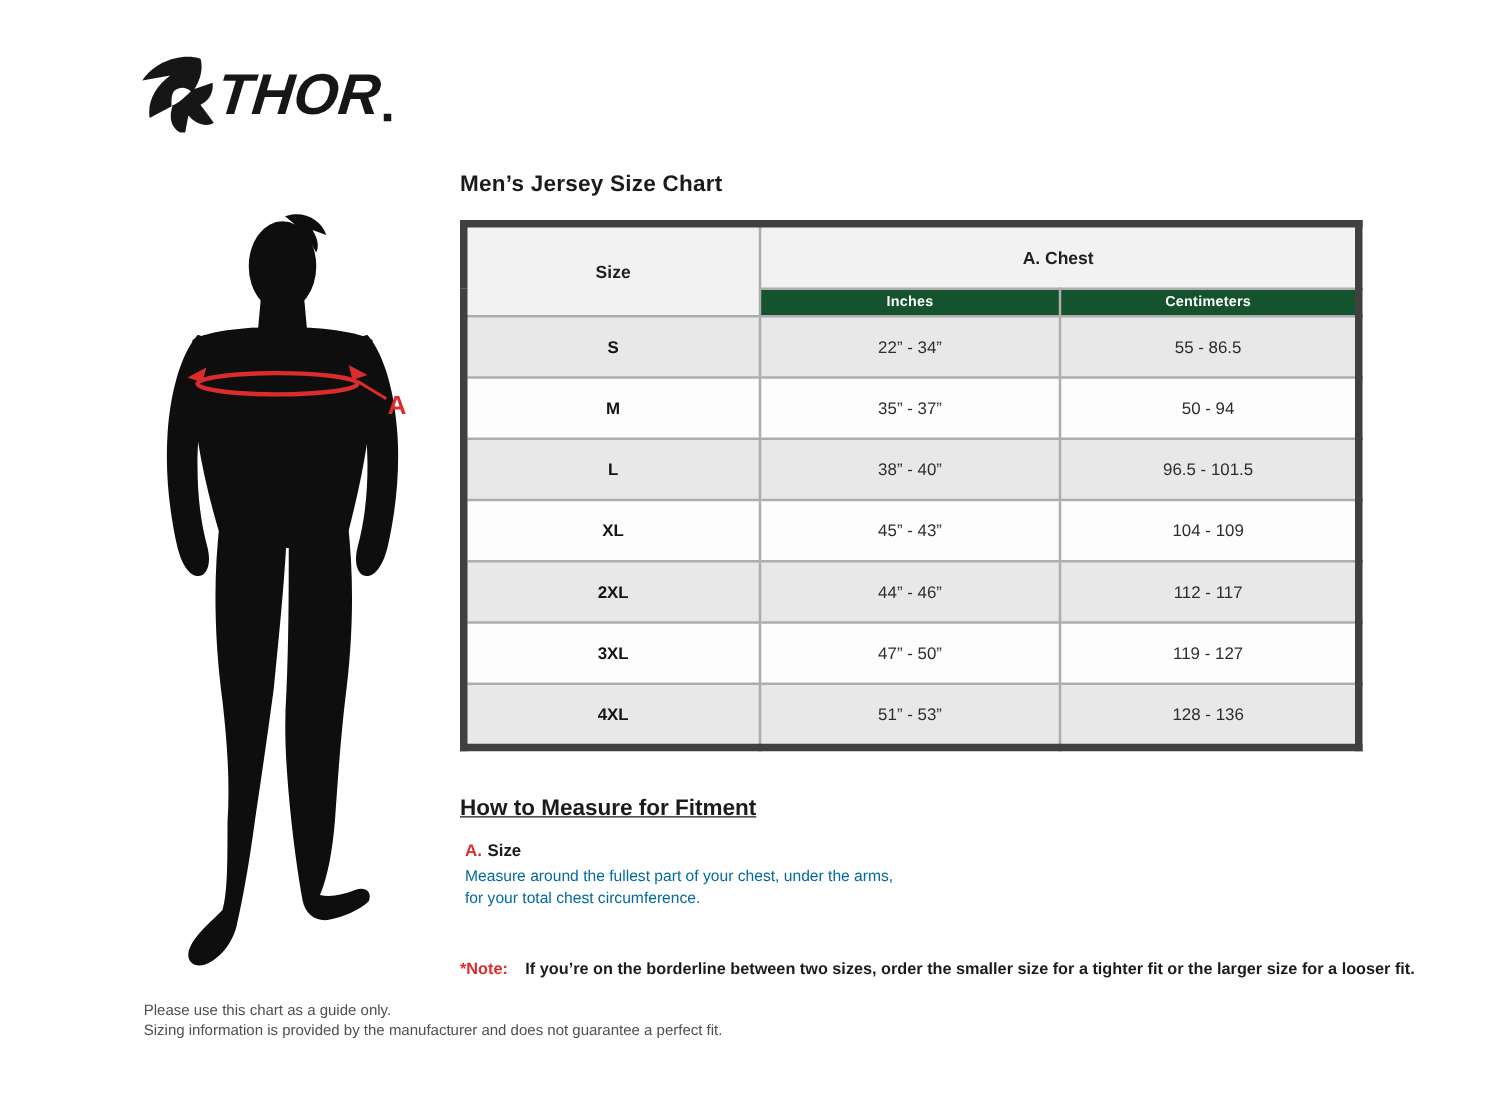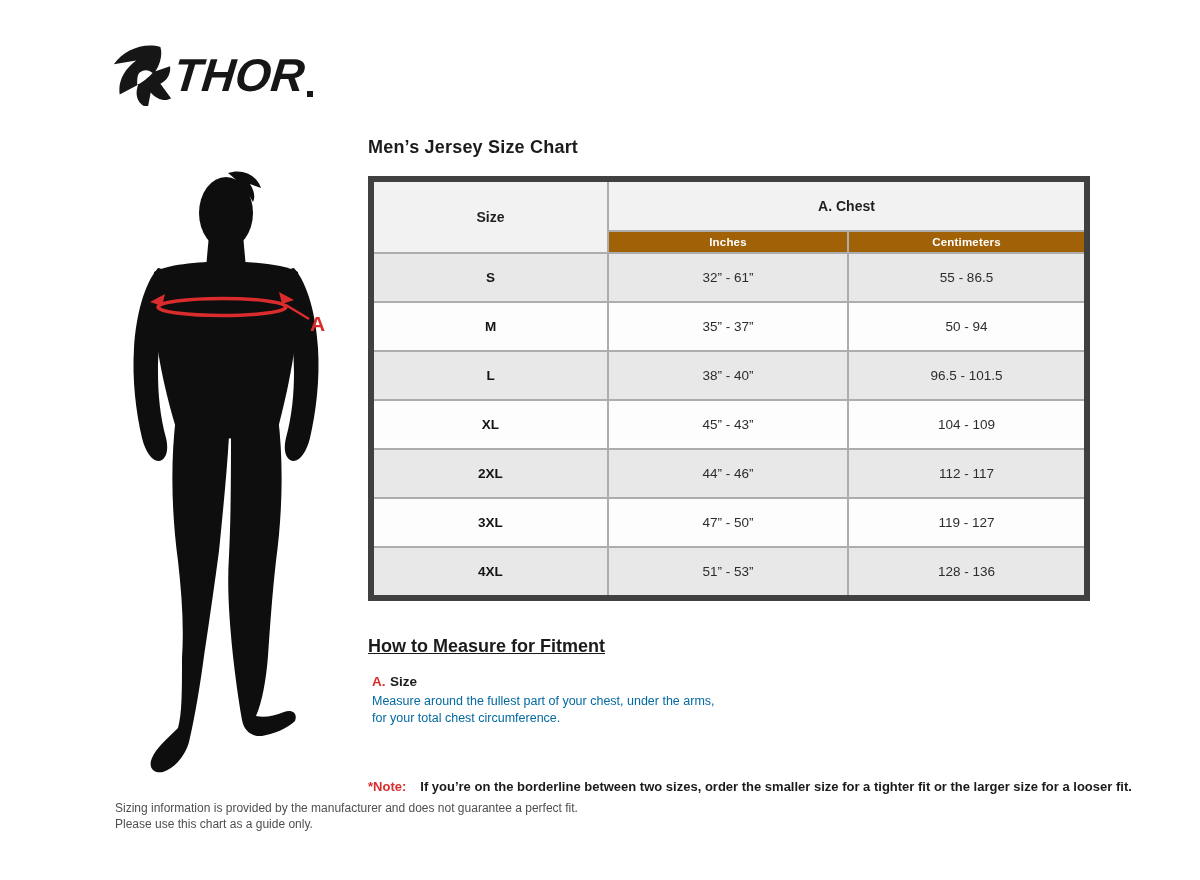--- a/index.html
+++ b/index.html
@@ -31,21 +31,21 @@
     border-collapse:collapse;table-layout:fixed;
     border:6px solid #404040;
   }
   .size-table td,.size-table th{
     border:2px solid #adadad;text-align:center;vertical-align:middle;
     font-size:13.5px;color:#2d2d2d;padding:0;
   }
   .size-table th{background:#f2f2f2;font-size:14px;font-weight:bold;color:#1f1f1f;}
   .size-table .group-head{height:48px;}
   .size-table .bar{
-    background:#a16207;color:#ffffff;height:20px;
+    background:#14532d;color:#ffffff;height:20px;
     font-size:11.5px;font-weight:bold;letter-spacing:.2px;margin-left:20px;
   }
   .size-table tbody td{height:47px;background:#fdfdfd;}
   .size-table tbody tr.alt td{background:#e8e8e8;}
   .size-table tbody td.size-col{font-weight:bold;color:#141414;}
 
   
   .howto-heading{
     position:absolute;left:368px;top:636px;
     font-size:18px;font-weight:bold;color:#1b1b1b;text-decoration:underline;
@@ -53,21 +53,21 @@
   .measure-item{position:absolute;left:372px;top:672px;width:370px;}
   .measure-key{color:#d92c2c;font-weight:bold;font-size:13.5px;}
   .measure-name{font-weight:bold;font-size:13.5px;color:#1b1b1b;}
   .measure-desc{
     margin-top:3px;font-size:12.5px;line-height:1.35;color:#0369a1;width:358px;
   }
 
   
   .note{
     position:absolute;left:368px;top:767px;
-    font-size:13px;font-weight:bold;color:#1b1b1b;white-space:nowrap;margin-top:12px;
+    font-size:13px;font-weight:bold;color:#1b1b1b;white-space:nowrap;
   }
   .note-label{color:#d92c2c;margin-right:14px;}
 
   
   .footer{
     position:absolute;left:115px;top:800px;
     font-size:12px;line-height:1.35;color:#4f4f4f;
   }
 </style>
 </head>
@@ -126,21 +126,21 @@
       <th colspan="2" class="group-head">A. Chest</th>
     </tr>
     <tr>
       <th class="bar">Inches</th>
       <th class="bar">Centimeters</th>
     </tr>
   </thead>
   <tbody>
       <tr class="alt">
         <td class="size-col">S</td>
-        <td>32” - 61”</td>
+        <td>22” - 34”</td>
         <td>55 - 86.5</td>
       </tr>
       <tr>
         <td class="size-col">M</td>
         <td>35” - 37”</td>
         <td>50 - 94</td>
       </tr>
       <tr class="alt">
         <td class="size-col">L</td>
         <td>38” - 40”</td>
@@ -177,15 +177,15 @@
     <span class="measure-name">Size</span>
   </div>
   <div class="measure-desc">Measure around the fullest part of your chest, under the arms, for your total chest circumference.</div>
 </div>
 
 <div class="note">
   <span class="note-label">*Note:</span><span>If you’re on the borderline between two sizes, order the smaller size for a tighter fit or the larger size for a looser fit.</span>
 </div>
 
 <div class="footer">
+  <div>Please use this chart as a guide only.</div>
   <div>Sizing information is provided by the manufacturer and does not guarantee a perfect fit.</div>
-  <div>Please use this chart as a guide only.</div>
 </div>
 
 </body></html>

